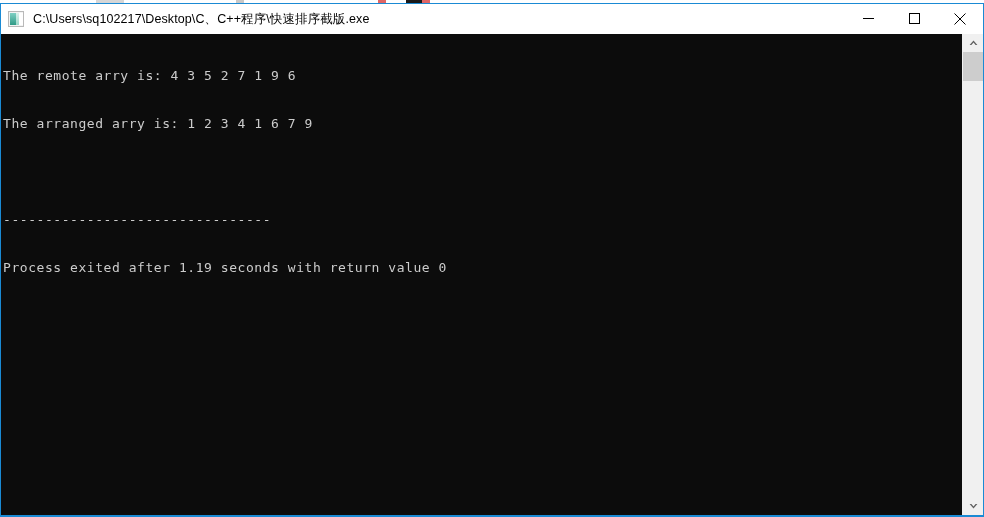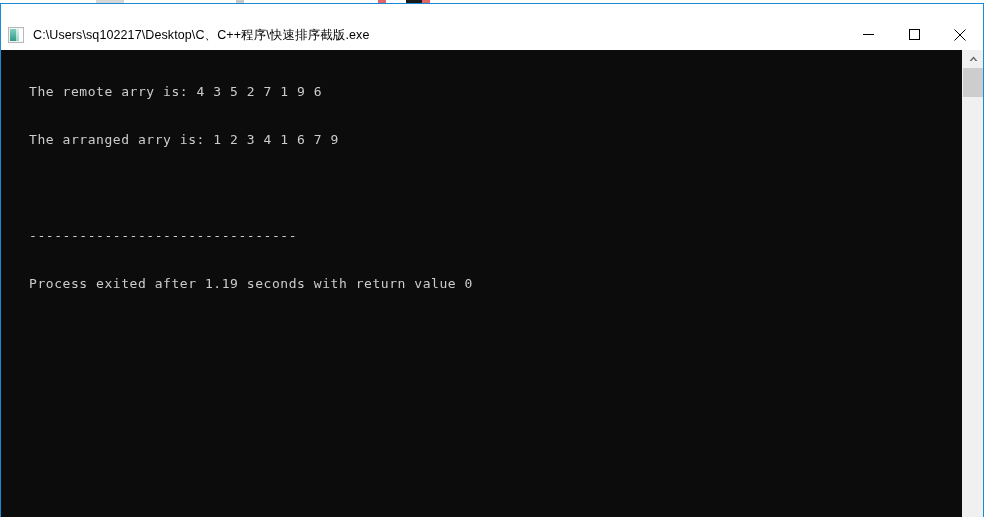--- a/index.html
+++ b/index.html
@@ -49,21 +49,20 @@
   }
 
   
   .titlebar {
     position: relative;
     height: 30px;
     background: #ffffff;
     display: flex;
     align-items: center;
     overflow: hidden;
-    margin-top: 16px;
   }
 
   .app-icon {
     position: relative;
     width: 16px;
     height: 16px;
     margin-left: 7px;
     margin-right: 9px;
     flex: 0 0 auto;
     background: #f3f3f3;
@@ -136,21 +135,20 @@
     font-family: "DejaVu Sans Mono", "Liberation Mono", monospace;
     font-size: 13px;
     line-height: 16px;
     color: #cccccc;
     white-space: pre;
     letter-spacing: 0.55px;
   }
   .console-text .line {
     height: 16px;
     white-space: pre;
-    margin-left: 26px;
   }
   .console-text .line.blank { color: transparent; }
 
   
   .scrollbar {
     position: absolute;
     right: 0;
     top: 0;
     width: 21px;
     height: 481px;

